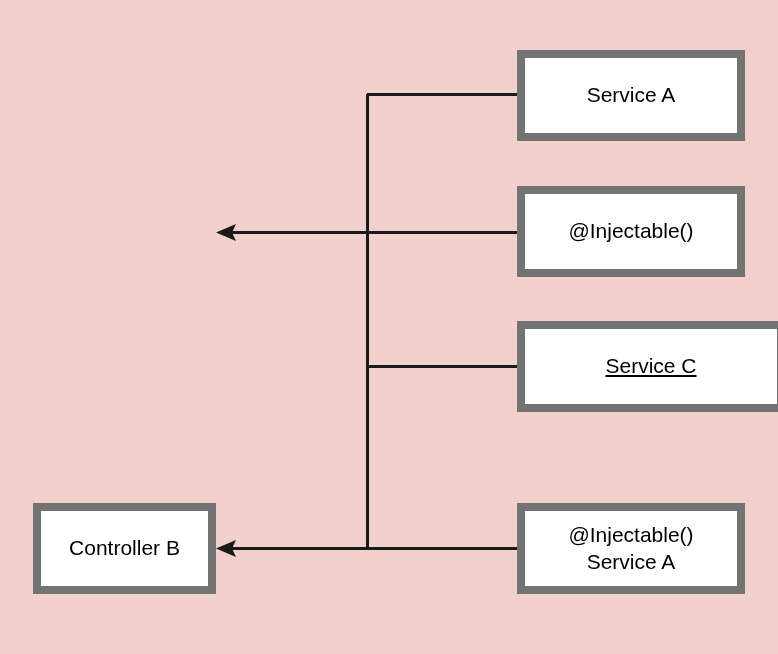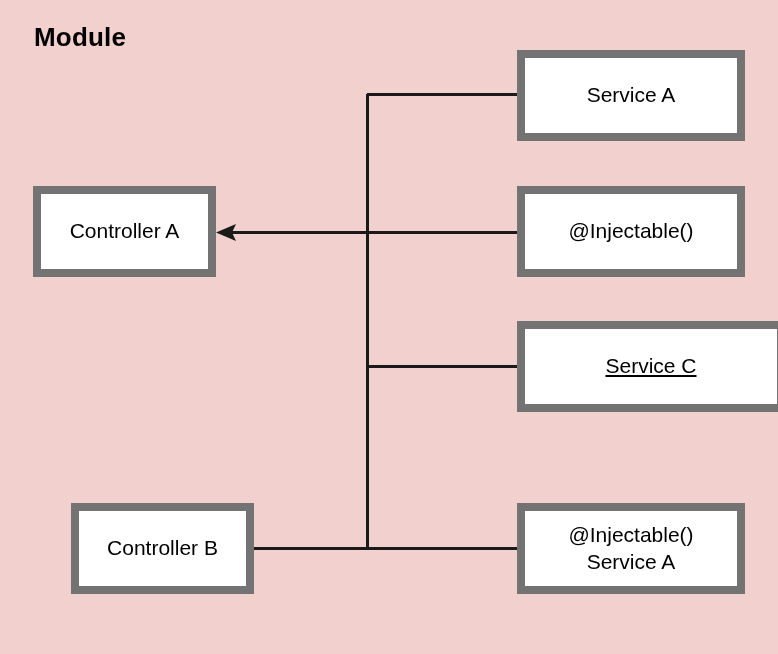--- a/index.html
+++ b/index.html
@@ -61,21 +61,20 @@
   svg#wires polygon.arrowhead {
     fill: #1a1a1a;
     stroke: none;
   }
 </style>
 </head>
 <body>
 
 <div id="canvas">
 
-  <div id="diagram-title">Module</div>
 
   <svg id="wires" viewBox="0 0 778 654" width="778" height="654">
 
     <line x1="367.5" y1="94" x2="367.5" y2="549.5"></line>
 
     <line x1="367" y1="94.5" x2="517" y2="94.5"></line>
 
     <line x1="517" y1="232.5" x2="224" y2="232.5"></line>
     <polygon class="arrowhead" points="216,232.5 236,224 232,232.5 236,241"></polygon>
 
@@ -95,21 +94,18 @@
 
   <div class="node" style="left:517px; top:321px; width:268px; height:91px;text-decoration:underline;">
     <span class="node-line">Service C</span>
   </div>
 
   <div class="node" style="left:517px; top:503px; width:228px; height:91px;">
     <span class="node-line">@Injectable()</span>
     <span class="node-line">Service A</span>
   </div>
 
-  <div class="node" style="left:33px; top:186px; width:183px; height:91px;">
-    <span class="node-line">Controller A</span>
-  </div>
 
-  <div class="node" style="left:33px; top:503px; width:183px; height:91px;margin-left:38px;">
+  <div class="node" style="left:33px; top:503px; width:183px; height:91px;">
     <span class="node-line">Controller B</span>
   </div>
 
 </div>
 
 </body></html>

